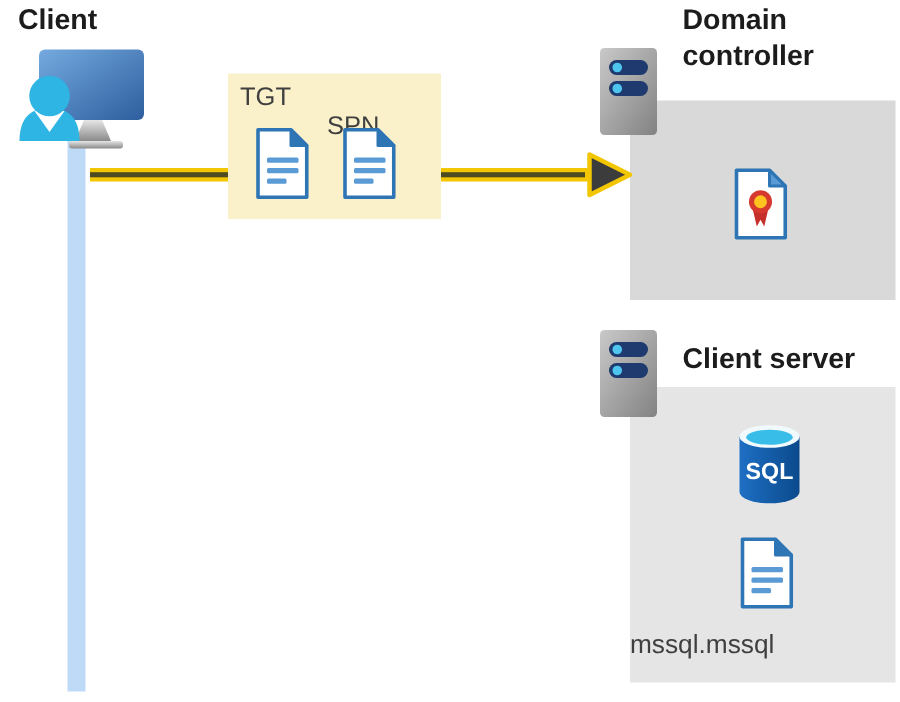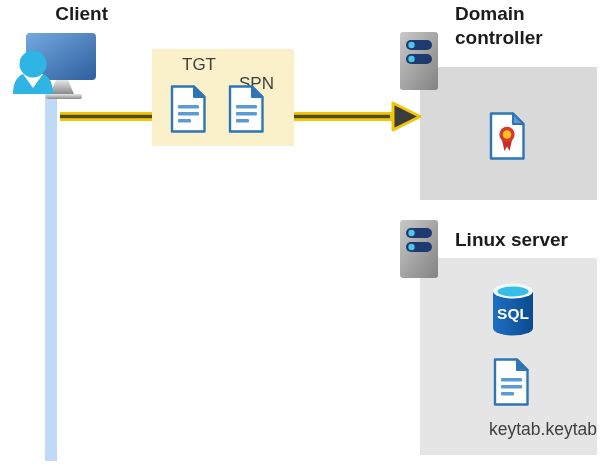--- a/index.html
+++ b/index.html
@@ -2,21 +2,21 @@
 <html><head>
 <meta charset="utf-8">
 <style>
   * { margin:0; padding:0; box-sizing:border-box; }
   html,body { background:#ffffff; }
   body { font-family:"Liberation Sans", sans-serif; }
   .canvas { position:relative; width:600px; height:468px; background:#ffffff; overflow:hidden; }
   .abs { position:absolute; }
   .heading { font-weight:700; font-size:19px; line-height:24px; color:#1c1c1c; }
   .small-label { font-size:17px; color:#3f3f3f; }
-  .center-text { text-align:right; }
+  .center-text { text-align:left; }
 
   .client-label   { left:12px; top:2px; width:96px; }
   .client-icon    { left:8px;  top:28px; z-index:3; }
   .client-line    { left:45px; top:94px; width:12px; height:367px; background:#BFDAF7; z-index:0; }
 
   .arrow-svg      { left:55px; top:98px; z-index:1; }
 
   .ticket-box     { left:152px; top:49px; width:142px; height:97px; background:#FAF0C9; z-index:2; }
   .tgt-label      { left:8px;  top:6px; width:56px; }
   .spn-label      { left:66px; top:6px; width:56px;margin-top:19px; }
@@ -117,39 +117,39 @@
   </div>
 
   <svg class="abs dc-server" width="42" height="60" viewBox="0 0 42 60">
     <rect x="2" y="1" width="38" height="58" rx="3" fill="url(#gradServer)"></rect>
     <rect x="8" y="9" width="26" height="10" rx="5" fill="#1E3A6E"></rect>
     <circle cx="13.5" cy="14" r="3.2" fill="#4EC5EE"></circle>
     <rect x="8" y="23" width="26" height="10" rx="5" fill="#1E3A6E"></rect>
     <circle cx="13.5" cy="28" r="3.2" fill="#4EC5EE"></circle>
   </svg>
 
-  <div class="abs ls-title heading">Linux server</div>
+  <div class="abs ls-title heading">Client server</div>
 
   <div class="abs ls-box">
     <svg class="abs sql-icon" width="46" height="55" viewBox="0 0 46 55">
       <path d="M 3,9 L 3,46 A 20,7.5 0 0 0 43,46 L 43,9 Z" fill="url(#gradSql)"></path>
       <ellipse cx="23" cy="9" rx="20" ry="7.5" fill="#F0FAFD"></ellipse>
       <ellipse cx="23" cy="9.5" rx="15.5" ry="5" fill="#38BDE9"></ellipse>
       <text x="23" y="37" text-anchor="middle" font-family="Liberation Sans, sans-serif" font-size="15.5" font-weight="bold" fill="#ffffff">SQL</text>
     </svg>
 
     <svg class="abs keytab-doc" width="38" height="50" viewBox="0 0 38 50">
       <path d="M 3,2.5 H 25 L 35.5,13 V 47.5 H 3 Z" fill="#ffffff" stroke="#2E75B6" stroke-width="2.4" stroke-linejoin="round"></path>
       <path d="M 25,2.5 V 13 H 35.5 Z" fill="#2E75B6" stroke="#2E75B6" stroke-width="2" stroke-linejoin="round"></path>
       <rect x="9" y="21" width="21" height="3.5" rx="1" fill="#5B9BD5"></rect>
       <rect x="9" y="28" width="21" height="3.5" rx="1" fill="#5B9BD5"></rect>
       <rect x="9" y="35" width="13" height="3.5" rx="1" fill="#5B9BD5"></rect>
     </svg>
 
-    <div class="abs keytab-label small-label center-text">keytab.keytab</div>
+    <div class="abs keytab-label small-label center-text">mssql.mssql</div>
   </div>
 
   <svg class="abs ls-server" width="42" height="60" viewBox="0 0 42 60">
     <rect x="2" y="1" width="38" height="58" rx="3" fill="url(#gradServer)"></rect>
     <rect x="8" y="9" width="26" height="10" rx="5" fill="#1E3A6E"></rect>
     <circle cx="13.5" cy="14" r="3.2" fill="#4EC5EE"></circle>
     <rect x="8" y="23" width="26" height="10" rx="5" fill="#1E3A6E"></rect>
     <circle cx="13.5" cy="28" r="3.2" fill="#4EC5EE"></circle>
   </svg>
 

